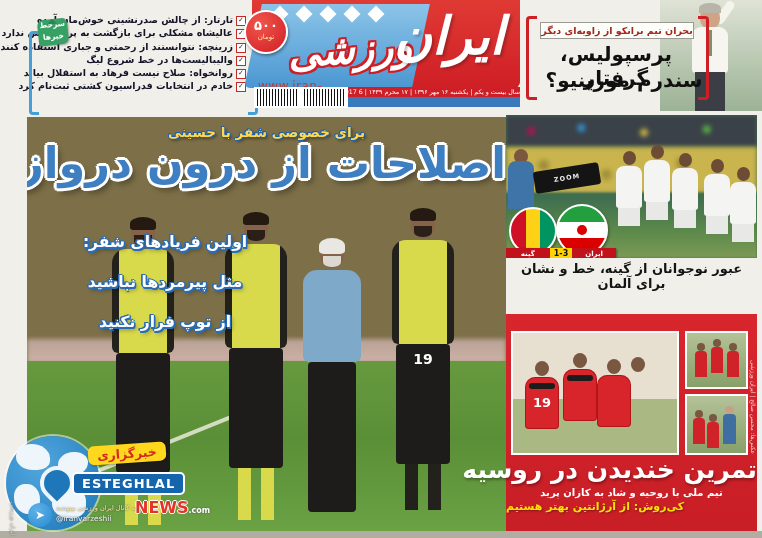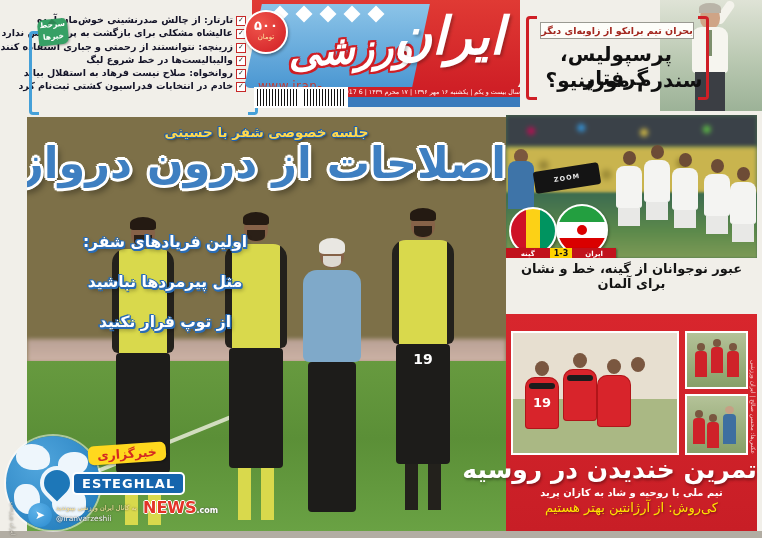--- a/index.html
+++ b/index.html
@@ -107,21 +107,21 @@
      background:radial-gradient(circle at 35% 30%,#51a6dd,#1d77b8);box-shadow:0 0 0 2px rgba(255,255,255,.5);}
   .wm-b1{position:absolute;left:10px;top:8px;width:34px;height:26px;background:#eef6fc;border-radius:50% 60% 40% 55%;}
   .wm-b2{position:absolute;left:52px;top:16px;width:30px;height:24px;background:#eef6fc;border-radius:55% 45% 60% 40%;}
   .wm-b3{position:absolute;left:8px;top:48px;width:26px;height:30px;background:#eef6fc;border-radius:45% 55% 50% 60%;}
   .wm-b4{position:absolute;left:46px;top:52px;width:34px;height:30px;background:#eef6fc;border-radius:60% 50% 45% 55%;}
   .wm-pin{position:absolute;left:34px;top:30px;width:26px;height:26px;background:#1d77b8;border:4px solid #eef6fc;border-radius:50% 50% 50% 0;transform:rotate(-45deg);}
   .wm-agency{position:absolute;left:82px;top:8px;background:#ffd81e;border-radius:6px;padding:2px 9px;color:#d42a22;
      font-size:12.5px;font-weight:bold;direction:rtl;transform:rotate(-4deg);box-shadow:1px 1px 2px rgba(0,0,0,.3);}
   .wm-esteghlal{position:absolute;left:66px;top:36px;background:#1565ad;border:2px solid #fff;border-radius:5px;
      padding:2px 8px;color:#fff;font-size:13px;font-weight:bold;letter-spacing:1px;}
-  .wm-news{position:absolute;left:100px;top:62px;font-size:16px;font-weight:bold;color:#e33428;
+  .wm-news{position:absolute;left:92px;top:62px;font-size:16px;font-weight:bold;color:#e33428;
      text-shadow:-1px 0 #fff,1px 0 #fff,0 -1px #fff,0 1px #fff;padding-left:37px;}
   .wm-com{font-size:8px;color:#fff;font-weight:bold;text-shadow:0 0 2px #555;}
   .tg{left:28px;top:503px;width:24px;height:24px;border-radius:50%;background:radial-gradient(circle at 35% 30%,#5fb2e8,#2a8bd0);
      color:#fff;text-align:center;line-height:24px;font-size:12px;z-index:9;}
   .tg-line{left:56px;top:504px;width:110px;font-size:6.5px;color:#ffe9a0;direction:rtl;text-align:left;z-index:9;
      text-shadow:0 0 2px #333;}
   .tg-handle{left:56px;top:514px;width:110px;font-size:7.5px;color:#f2f2f2;text-align:left;z-index:9;text-shadow:0 0 2px #333;}
   .side-vert{left:10px;top:495px;height:40px;writing-mode:vertical-rl;font-size:6px;color:#d8d3c6;z-index:9;direction:rtl;
      text-shadow:0 0 2px #444;}
 
@@ -168,21 +168,21 @@
   .r-body .strap{position:absolute;left:4px;top:6px;width:26px;height:6px;background:#1c1c1c;border-radius:3px;}
   .r-num{color:#fff;font-weight:bold;font-size:13px;line-height:52px;}
   .r-mini{width:12px;height:26px;background:#cf2229;border-radius:4px 4px 0 0;position:absolute;}
   .r-mini:before{content:"";position:absolute;left:2px;top:-8px;width:8px;height:8px;border-radius:50%;background:#7a5740;}
   .r-coach{width:13px;height:30px;background:#3e6fa0;border-radius:4px 4px 0 0;position:absolute;}
   .r-coach:before{content:"";position:absolute;left:2px;top:-8px;width:9px;height:8px;border-radius:50%;background:#c5a084;}
   .cap-vert{position:absolute;left:244px;top:20px;height:120px;writing-mode:vertical-rl;font-size:6px;color:#f6cfcf;direction:rtl;}
   .rus-head{position:absolute;left:0;top:141px;width:100%;text-align:center;font-size:25px;font-weight:bold;color:#fff;direction:rtl;
      white-space:nowrap;text-shadow:1px 2px 3px rgba(0,0,0,.35);}
   .rus-sub{position:absolute;left:0;top:173px;width:100%;text-align:center;font-size:10px;font-weight:bold;color:#fff;direction:rtl;}
-  .rus-quote{position:absolute;left:0;top:186px;width:100%;text-align:center;font-size:13px;font-weight:normal;color:#ffe400;direction:rtl;
+  .rus-quote{position:absolute;left:0;top:186px;width:100%;text-align:left;font-size:11px;font-weight:bold;color:#ffe400;direction:rtl;
      text-shadow:1px 1px 2px rgba(0,0,0,.35);}
 
   .bottom-bar{left:0;top:531px;width:762px;height:7px;background:#b2ada3;}
 </style>
 </head>
 <body>
 
 <div class="page">
 
   <div class="abs ticker">
@@ -285,21 +285,21 @@
       <div class="f-torso bib"></div>
       <div class="f-lower">
         <span class="f-num">19</span>
       </div>
       <div class="f-legs dark">
           <span></span>
           <span></span>
         </div>
     </div>
 
-    <div class="m-kicker">جلسه خصوصی شفر با حسینی</div>
+    <div class="m-kicker">برای خصوصی شفر با حسینی</div>
     <div class="m-head">اصلاحات از درون دروازه</div>
     <div class="m-subs">
       <div>اولین فریادهای شفر:</div>
       <div>مثل پیرمردها نباشید</div>
       <div>از توپ فرار نکنید</div>
     </div>
   </div>
 
   <div class="abs wm">
     <div class="wm-ball">

